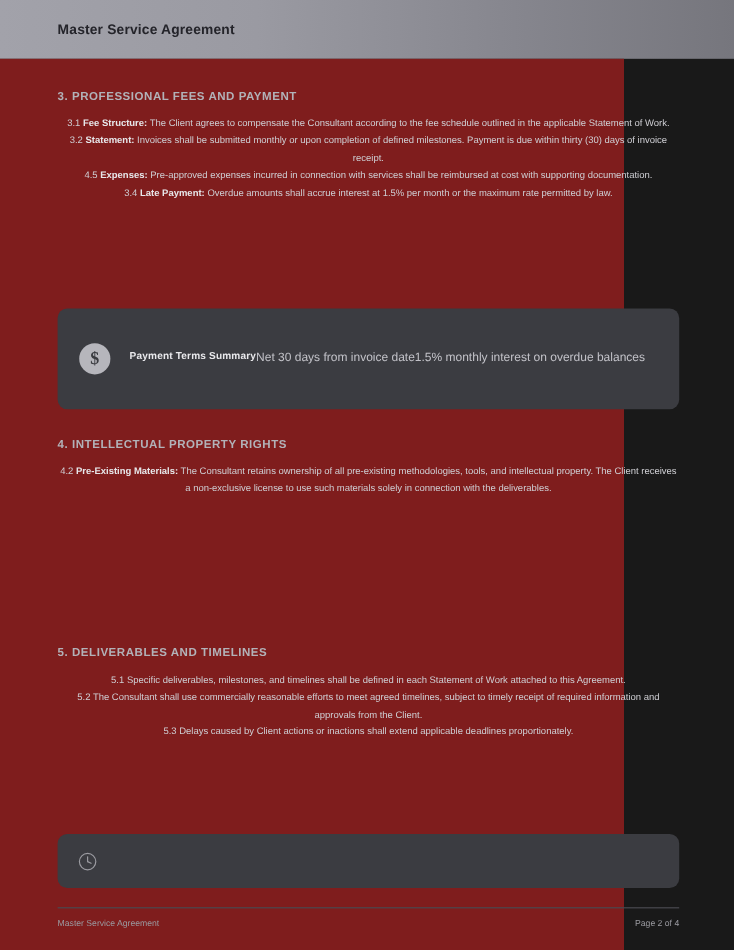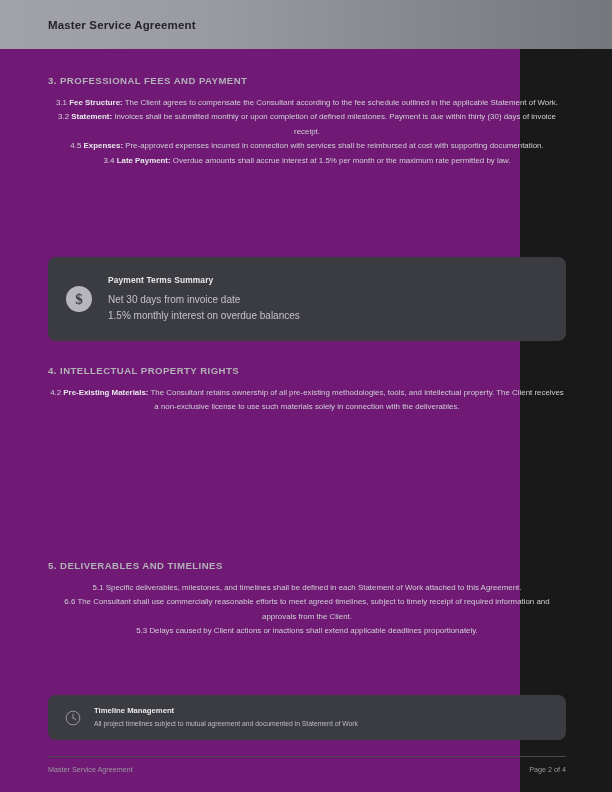--- a/index.html
+++ b/index.html
@@ -34,21 +34,21 @@
     letter-spacing: 0.15px;
   }
 
   
   .page {
     position: absolute;
     top: 49px;
     left: 0;
     width: 520px;
     height: 743px;
-    background: #701a75;
+    background: #7f1d1d;
   }
   .content {
     position: absolute;
     left: 48px;
     top: 0;
     width: 518px;
   }
 
   .section {
     position: absolute;
@@ -124,21 +124,21 @@
     height: 18px;
     flex: 0 0 auto;
     margin-right: 12px;
     display: flex;
     align-items: center;
     justify-content: center;
   }
 
   .callout-body {
     display: flex;
-    flex-direction: column;
+    flex-direction: row;
     justify-content: center;
   }
   .callout-title-lg {
     font-size: 8.4px;
     font-weight: bold;
     color: #e9e9ec;
     letter-spacing: 0.15px;
     margin-bottom: 7px;
   }
   .callout-line-lg {
@@ -211,42 +211,38 @@
     </div>
 
     <div class="section" style="top:315px;">
       <div class="section-heading">4. INTELLECTUAL PROPERTY RIGHTS</div>
 
 
       <p class="clause"><span class="num">4.2</span> <span class="lbl">Pre-Existing Materials:</span> <span>The Consultant retains ownership of all pre-existing methodologies, tools, and intellectual property. The Client receives a non-exclusive license to use such materials solely in connection with the deliverables.</span></p>
 
     </div>
 
-    <div class="section" style="top:510px;">
+    <div class="section" style="top:489px;">
       <div class="section-heading">5. DELIVERABLES AND TIMELINES</div>
 
       <p class="clause"><span class="num">5.1</span> <span>Specific deliverables, milestones, and timelines shall be defined in each Statement of Work attached to this Agreement.</span></p>
 
-      <p class="clause"><span class="num">6.6</span> <span>The Consultant shall use commercially reasonable efforts to meet agreed timelines, subject to timely receipt of required information and approvals from the Client.</span></p>
+      <p class="clause"><span class="num">5.2</span> <span>The Consultant shall use commercially reasonable efforts to meet agreed timelines, subject to timely receipt of required information and approvals from the Client.</span></p>
 
       <p class="clause"><span class="num">5.3</span> <span>Delays caused by Client actions or inactions shall extend applicable deadlines proportionately.</span></p>
     </div>
 
     <div class="callout callout-sm" style="top:646px;">
       <div class="icon-clock">
         <svg width="18" height="18" viewBox="0 0 20 20" aria-hidden="true">
           <circle cx="10" cy="10" r="7.6" fill="none" stroke="#9a9aa0" stroke-width="1.1"></circle>
           <line x1="10" y1="10" x2="10" y2="5.6" stroke="#9a9aa0" stroke-width="1.1" stroke-linecap="round"></line>
           <line x1="10" y1="10" x2="13.2" y2="11.6" stroke="#9a9aa0" stroke-width="1.1" stroke-linecap="round"></line>
         </svg>
       </div>
-      <div class="callout-body">
-        <div class="callout-title-sm">Timeline Management</div>
-        <div class="callout-line-sm">All project timelines subject to mutual agreement and documented in Statement of Work</div>
-      </div>
     </div>
   </div>
 
   <div class="footer-rule" style="top:707px;"></div>
   <div class="footer" style="top:716px;">
     <span>Master Service Agreement</span>
     <span>Page 2 of 4</span>
   </div>
 </div>
 

